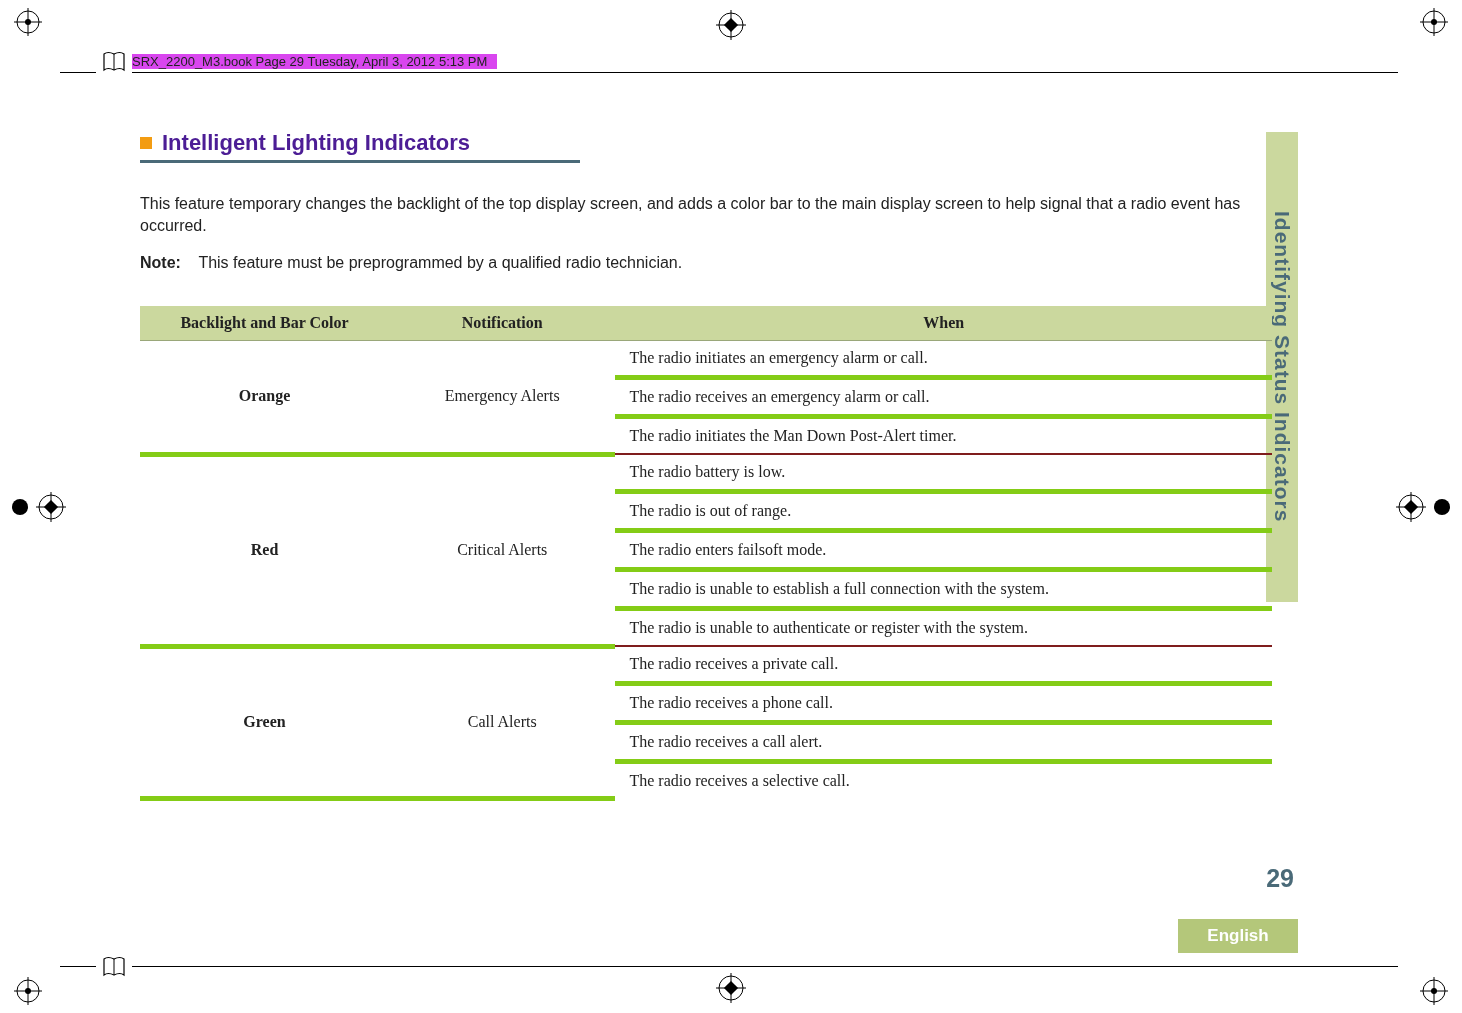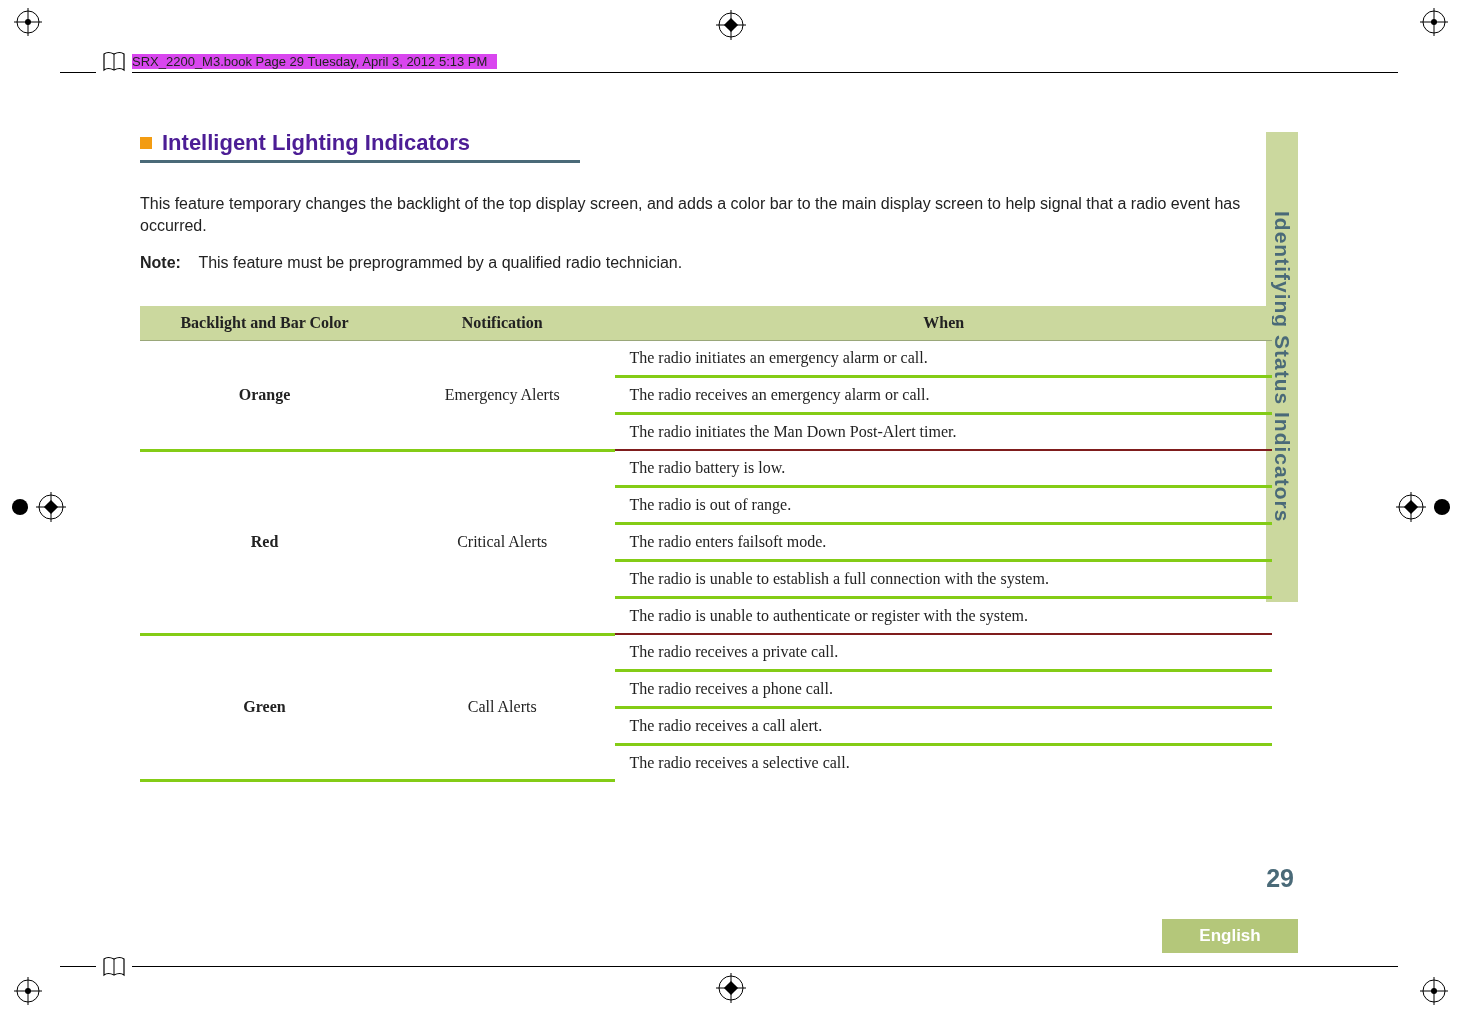--- a/index.html
+++ b/index.html
@@ -119,21 +119,21 @@
   }
   table.ind th {
     background: #cbd89e;
     font-weight: bold;
     padding: 8px 14px;
     text-align: center;
     border-bottom: 1px solid #9aa77a;
   }
   table.ind td {
     padding: 8px 14px;
-    border-bottom: 3px solid #84cc16;
+    border-bottom: 5px solid #84cc16;
     vertical-align: middle;
   }
   table.ind td.centered { text-align: center; }
   table.ind tr.group-last td { border-bottom: 2px solid #7f1d1d; }
   table.ind tr:last-child td { border-bottom: none; }
 
   .side-tab {
     position: absolute;
     right: 164px;
     top: 132px;
@@ -158,21 +158,21 @@
     bottom: 120px;
     font-size: 25px;
     font-weight: bold;
     color: #4a6a78;
   }
 
   .lang-tab {
     position: absolute;
     right: 164px;
     bottom: 60px;
-    width: 136px;
+    width: 120px;
     height: 34px;
     background: #b4c77a;
     display: flex;
     align-items: center;
     justify-content: center;
     font-size: 17px;
     font-weight: bold;
     color: #fff;
   }
 

